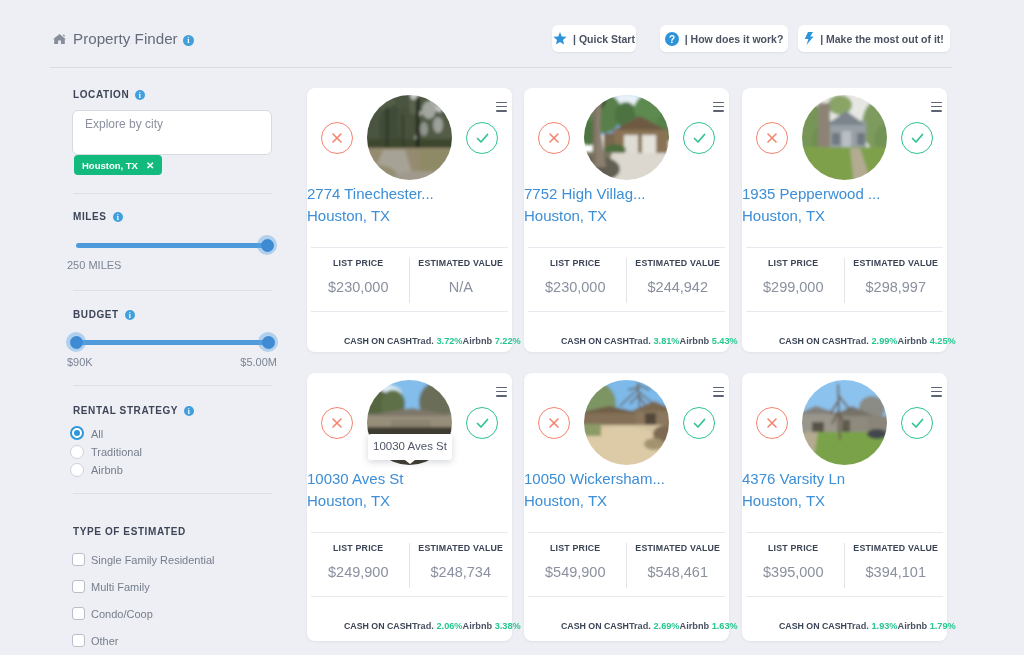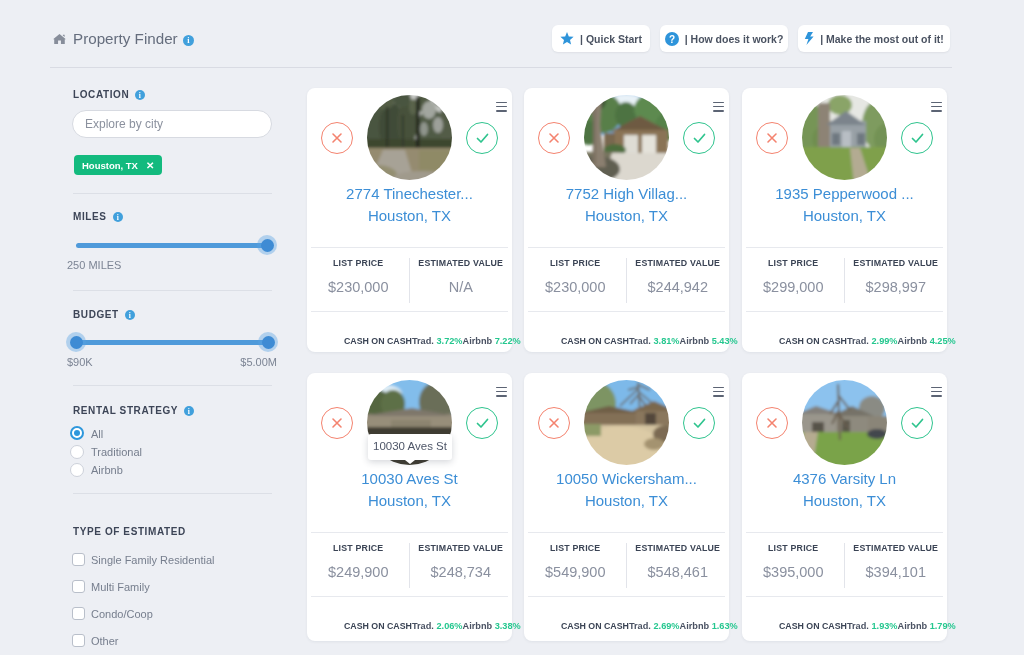--- a/index.html
+++ b/index.html
@@ -16,22 +16,22 @@
     font-size:10.5px; font-weight:700; color:#4a5261; white-space:nowrap; }
   .topbtn svg { margin-right:6px; flex:none; }
 
   
   .sb-label { position:absolute; left:73px; font-size:10px; font-weight:700; color:#3d4557;
     letter-spacing:0.6px; display:flex; align-items:center; }
   .sb-label svg { margin-left:6px; }
   .sb-div { position:absolute; left:73px; width:199px; height:1px; background:#dcdfe6; }
   .sb-gray { position:absolute; font-size:11px; color:#7c8494; }
 
-  #loc-input { left:72px; top:110px; width:200px; height:28px; background:#fff;
-    border:1px solid #d7dae1; border-radius:14px; font-size:12px; color:#8b919e;
+  #loc-input { left:72px; top:110px; width:200px; height:45px; background:#fff;
+    border:1px solid #d7dae1; border-radius:6px; font-size:12px; color:#8b919e;
     line-height:26px; padding-left:12px; }
   #loc-tag { left:74px; top:155px; height:20px; background:#13ba7e; border-radius:4px;
     color:#fff; font-size:9.5px; font-weight:700; display:flex; align-items:center; padding:0 8px; }
   #loc-tag .x { margin-left:8px; font-size:10px; font-weight:700; }
 
   .track { position:absolute; height:4.5px; border-radius:3px; background:#4f9ada; }
   .knob { position:absolute; width:20px; height:20px; border-radius:50%;
     background:rgba(88,163,228,0.4); }
   .knob:after { content:""; position:absolute; left:3.5px; top:3.5px; width:13px; height:13px;
     border-radius:50%; background:#3e8bd4; }
@@ -55,21 +55,21 @@
   .ham { position:absolute; right:5px; top:13.5px; width:11px; }
   .ham div { height:1.4px; background:#5c6474; border-radius:1px; margin-bottom:3px; }
 
   .photo { position:absolute; left:60px; top:7px; width:85px; height:85px; border-radius:50%;
     overflow:hidden; }
   .cbtn { position:absolute; top:34px; width:32px; height:32px; border-radius:50%;
     display:flex; align-items:center; justify-content:center; }
   .cbtn.no  { left:14px;  border:1px solid #f4836f; }
   .cbtn.yes { left:159px; border:1px solid #2fc48e; }
 
-  .addr { position:absolute; top:95px; left:0; width:100%; text-align:center;
+  .addr { position:absolute; top:95px; left:0; width:100%; text-align:left;
     font-size:15px; color:#3c8ed6; line-height:22px; }
   .cdiv { position:absolute; left:4px; width:197px; height:1px; background:#e7e9ee; }
   .stats { position:absolute; top:170px; left:0; width:100%; display:flex; }
   .stats .half { width:50%; text-align:center; }
   .stats .h { font-size:8.8px; font-weight:700; color:#3b4455; letter-spacing:0.2px; }
   .stats .v { font-size:14.5px; color:#8a909f; margin-top:11px; }
   .vdiv { position:absolute; left:102px; top:170px; width:1px; height:45px; background:#e2e4ea; }
   .foot { position:absolute; top:248px; left:6px; right:3px; display:flex;
     justify-content:space-between; font-size:9.2px; align-items:center; white-space:nowrap;margin-left:31px; }
   .foot b { color:#3b4455; font-weight:700; font-size:8.8px; }
@@ -89,21 +89,21 @@
 <svg class="abs" style="left:53px;top:34px" width="13" height="10" viewBox="0 0 16 12.5">
   <path d="M8 0 L16 6.5 L14.6 6.5 L14.6 12.5 L9.8 12.5 L9.8 8 L6.2 8 L6.2 12.5 L1.4 12.5 L1.4 6.5 L0 6.5 Z M12.2 0.8 L14.4 0.8 L14.4 3.6 L12.2 1.9 Z" fill="#878d9a"></path>
 </svg>
 <div class="abs" id="hdr-title">Property Finder</div>
 <svg class="abs" style="left:183px;top:35px" width="11" height="11" viewBox="0 0 12 12">
   <circle cx="6" cy="6" r="6" fill="#41a0dc"></circle>
   <text x="6" y="9.2" font-size="9" font-weight="bold" fill="#fff" text-anchor="middle" font-family="Liberation Serif">i</text>
 </svg>
 <div class="abs" id="hdr-line"></div>
 
-<div class="topbtn" style="left:552px;width:98px">
+<div class="topbtn" style="left:552px;width:84px">
   <svg width="14" height="13" viewBox="0 0 14 13">
       <path d="M7 0 L8.8 4.4 L13.6 4.8 L10 7.9 L11.1 12.6 L7 10.1 L2.9 12.6 L4 7.9 L0.4 4.8 L5.2 4.4 Z" fill="#2e94da"></path>
     </svg>
   <span>| Quick Start</span>
 </div>
 <div class="topbtn" style="left:660px;width:128px">
   <svg width="14" height="14" viewBox="0 0 14 14">
       <circle cx="7" cy="7" r="7" fill="#2e94da"></circle>
       <text x="7" y="10.5" font-size="10" font-weight="bold" fill="#fff" text-anchor="middle">?</text>
     </svg>

